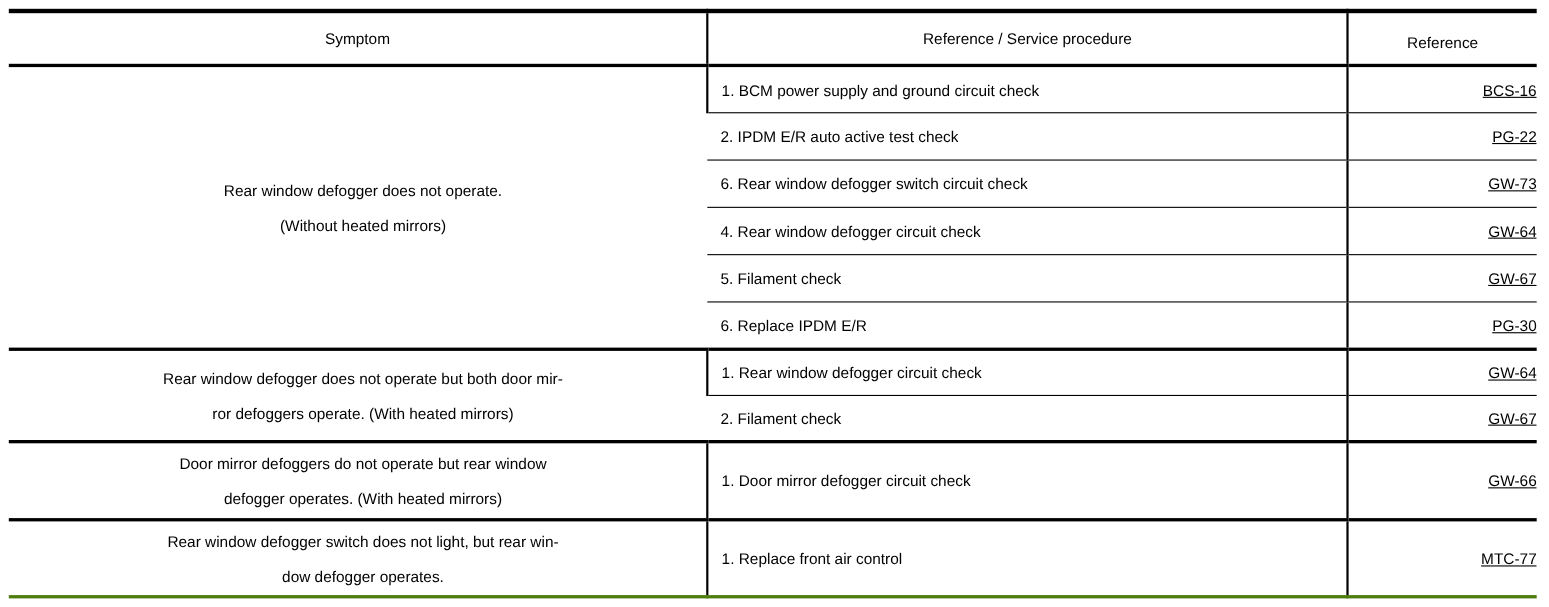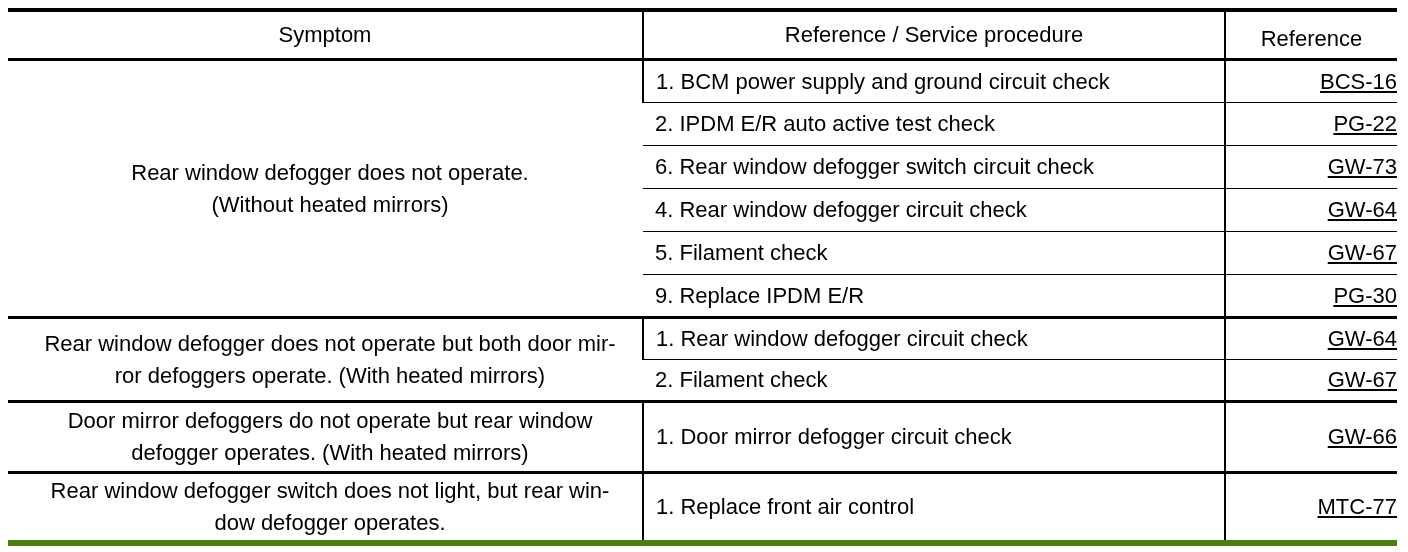--- a/index.html
+++ b/index.html
@@ -15,22 +15,22 @@
     box-sizing: border-box;
     padding: 8px 11px 0 8px;
     background: #ffffff;
     overflow: hidden;
   }
   table.diag-table {
     border-collapse: collapse;
     table-layout: fixed;
     width: 1389px;
     border-top: 4px solid #000;
-    border-bottom: 6px solid #4d7c0f;
-    font-size: 22px;
+    border-bottom: 3px solid #4d7c0f;
+    font-size: 14px;
     line-height: 32px;
   }
   col.c-symptom   { width: 635px; }
   col.c-procedure { width: 582px; }
   col.c-reference { width: 172px; }
 
   th, td {
     font-weight: normal;
     vertical-align: middle;
     padding: 0;
@@ -104,21 +104,21 @@
       </tr>
       <tr class="r-std">
         <td class="proc-cell">4. Rear window defogger circuit check</td>
         <td class="ref-cell"><a>GW-64</a></td>
       </tr>
       <tr class="r-std">
         <td class="proc-cell">5. Filament check</td>
         <td class="ref-cell"><a>GW-67</a></td>
       </tr>
       <tr class="r-std">
-        <td class="proc-cell">9. Replace IPDM E/R</td>
+        <td class="proc-cell">6. Replace IPDM E/R</td>
         <td class="ref-cell"><a>PG-30</a></td>
       </tr>
 
       <tr class="group-start r-med">
         <td class="symptom-cell" rowspan="2">Rear window defogger does not operate but both door mir-
 ror defoggers operate. (With heated mirrors)</td>
         <td class="proc-cell">1. Rear window defogger circuit check</td>
         <td class="ref-cell"><a>GW-64</a></td>
       </tr>
       <tr class="r-med">

